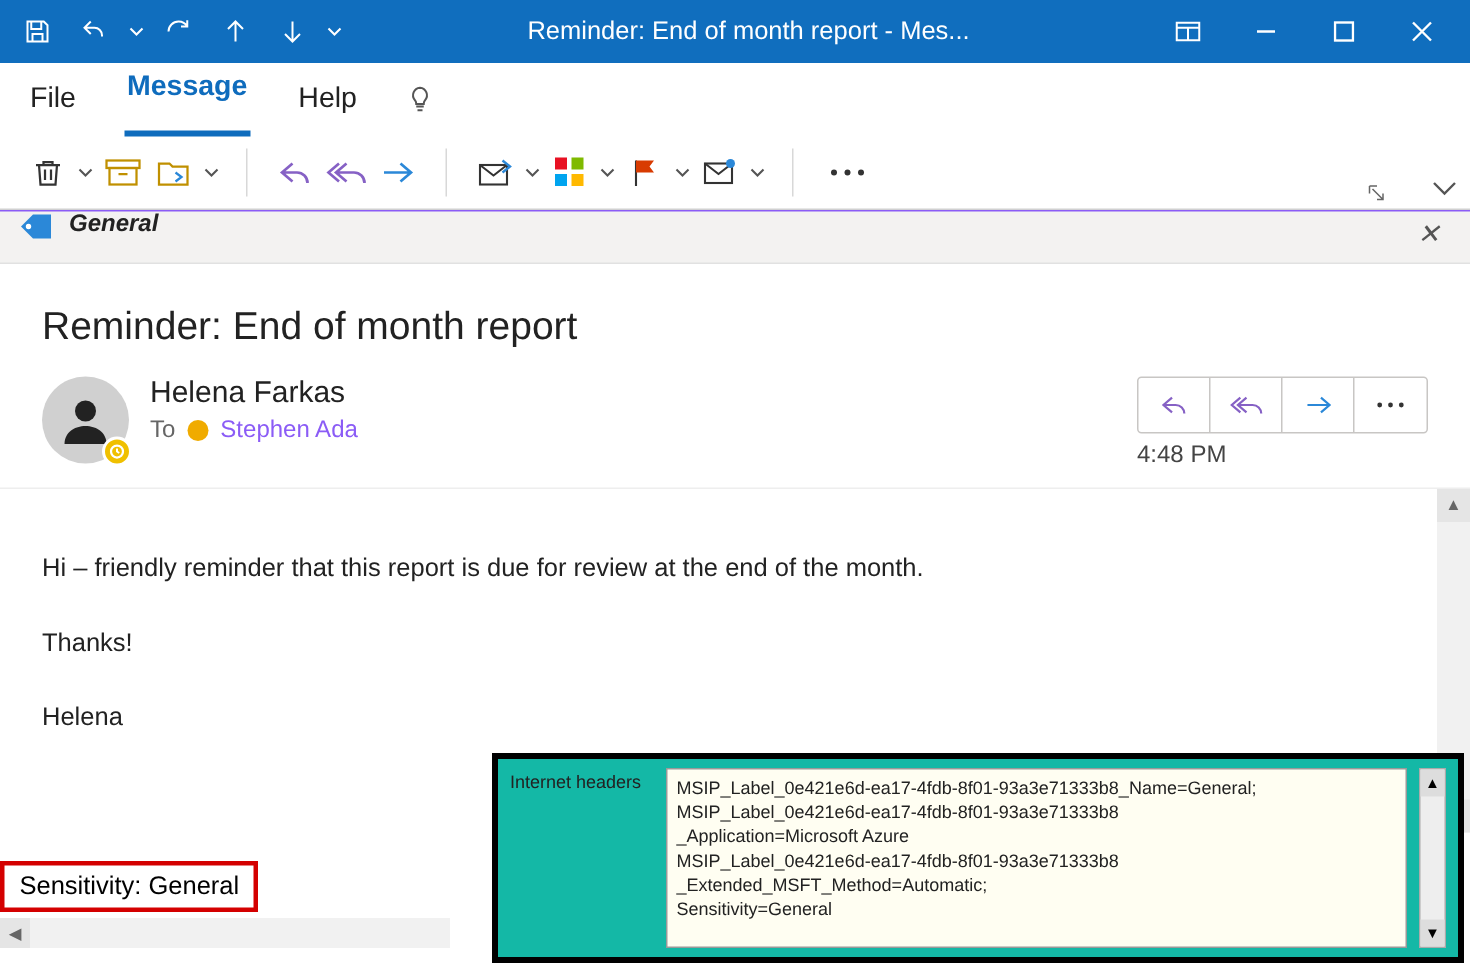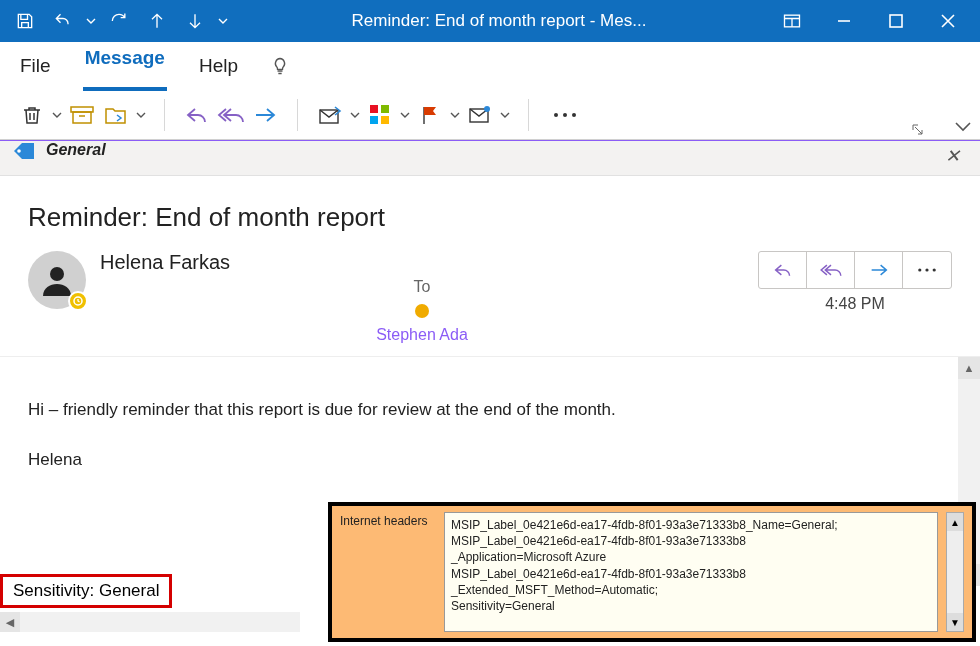--- a/index.html
+++ b/index.html
@@ -37,42 +37,42 @@
 .sens-close { margin-left:auto; font-size:18px; color:#555; cursor:pointer; padding:4px 8px; }
 
 
 .msg { padding:26px 28px 8px 28px; }
 .subject { font-size:26px; font-weight:400; color:#222; margin-bottom:18px; }
 .hdr { display:flex; align-items:flex-start; gap:14px; margin-bottom:4px; }
 .avatar { width:58px; height:58px; border-radius:50%; background:#d0d0d0; position:relative; display:flex; align-items:center; justify-content:center; }
 .avatar-badge { position:absolute; right:-2px; bottom:-2px; width:20px; height:20px; border-radius:50%; background:#f0c000; border:2px solid #fff; display:flex; align-items:center; justify-content:center; }
 .hdr-info { flex:1; }
 .sender { font-size:20px; color:#222; margin-bottom:4px; }
-.to-line { font-size:16px; color:#666; display:flex; align-items:center; gap:8px;flex-direction:column; }
+.to-line { font-size:16px; color:#666; display:flex; align-items:center; gap:8px; }
 .clock { width:14px; height:14px; border-radius:50%; background:#f0ab00; display:inline-block; }
 .hdr-actions { display:flex; gap:0; border:1px solid #c8c6c4; border-radius:3px; height:38px; }
 .hdr-actions .ab { width:48px; display:flex; align-items:center; justify-content:center; cursor:pointer; border-right:1px solid #c8c6c4; }
 .hdr-actions .ab:last-child { border-right:none; }
-.time { text-align:center; font-size:16px; color:#444; margin-top:6px; }
+.time { text-align:left; font-size:16px; color:#444; margin-top:6px; }
 
 
 .body-wrap { position:relative; border-top:1px solid #eee; }
 .body-scroll { position:absolute; right:0; top:0; bottom:0; width:22px; background:#f1f1f1; display:flex; flex-direction:column; align-items:center; }
 .body-scroll .arr { width:22px; height:22px; display:flex; align-items:center; justify-content:center; cursor:pointer; font-size:11px; color:#666; background:#e5e5e5; }
 .body-scroll .track { flex:1; }
 .body-content { padding:16px 40px 8px 28px; font-size:17px; line-height:1.5; color:#222; }
 .body-content p { margin-bottom:16px;margin-top:24px; }
 
 
 .sens-footer { position:absolute; left:0; bottom:38px; border:3px solid #d40000; padding:4px 10px; font-size:17px; background:#fff; }
 .hscroll { position:absolute; left:0; bottom:14px; width:300px; height:20px; background:#f1f1f1; display:flex; }
 .hscroll .arr { width:20px; display:flex; align-items:center; justify-content:center; font-size:11px; color:#666; background:#e5e5e5; }
 
 
-.ihdr { position:absolute; right:4px; bottom:4px; width:648px; height:140px; border:4px solid #000; background:#fdba74; padding:6px 8px; display:flex; gap:8px; font-size:12.5px; }
+.ihdr { position:absolute; right:4px; bottom:4px; width:648px; height:140px; border:4px solid #000; background:#14b8a6; padding:6px 8px; display:flex; gap:8px; font-size:12.5px; }
 .ihdr-label { width:96px; font-size:12px; color:#222; padding-top:2px; }
 .ihdr-box { flex:1; background:#fffef2; border:1px solid #999; padding:4px 6px; font-size:12px; line-height:1.35; color:#222; overflow:hidden; position:relative; }
 .ihdr-scroll { width:18px; display:flex; flex-direction:column; border:1px solid #aaa; background:#eee; }
 .ihdr-scroll .arr { height:18px; display:flex; align-items:center; justify-content:center; font-size:10px; cursor:pointer; background:#ddd; }
 .ihdr-scroll .track { flex:1; }
 </style>
 </head>
 <body>
 
 <div class="titlebar">
@@ -324,20 +324,21 @@
           </div>
       </div>
       <div class="time">4:48 PM</div>
     </div>
   </div>
 </div>
 
 <div class="body-wrap" style="height:230px;">
   <div class="body-content">
     <p>Hi – friendly reminder that this report is due for review at the end of the month.</p>
+    <p style="margin-bottom:2px;">Thanks!</p>
     <p>Helena</p>
   </div>
   <div class="body-scroll">
     <div class="arr">▲</div>
     <div class="track"></div>
     <div class="arr">▼</div>
   </div>
 </div>
 
 <div class="sens-footer">Sensitivity: General</div>

